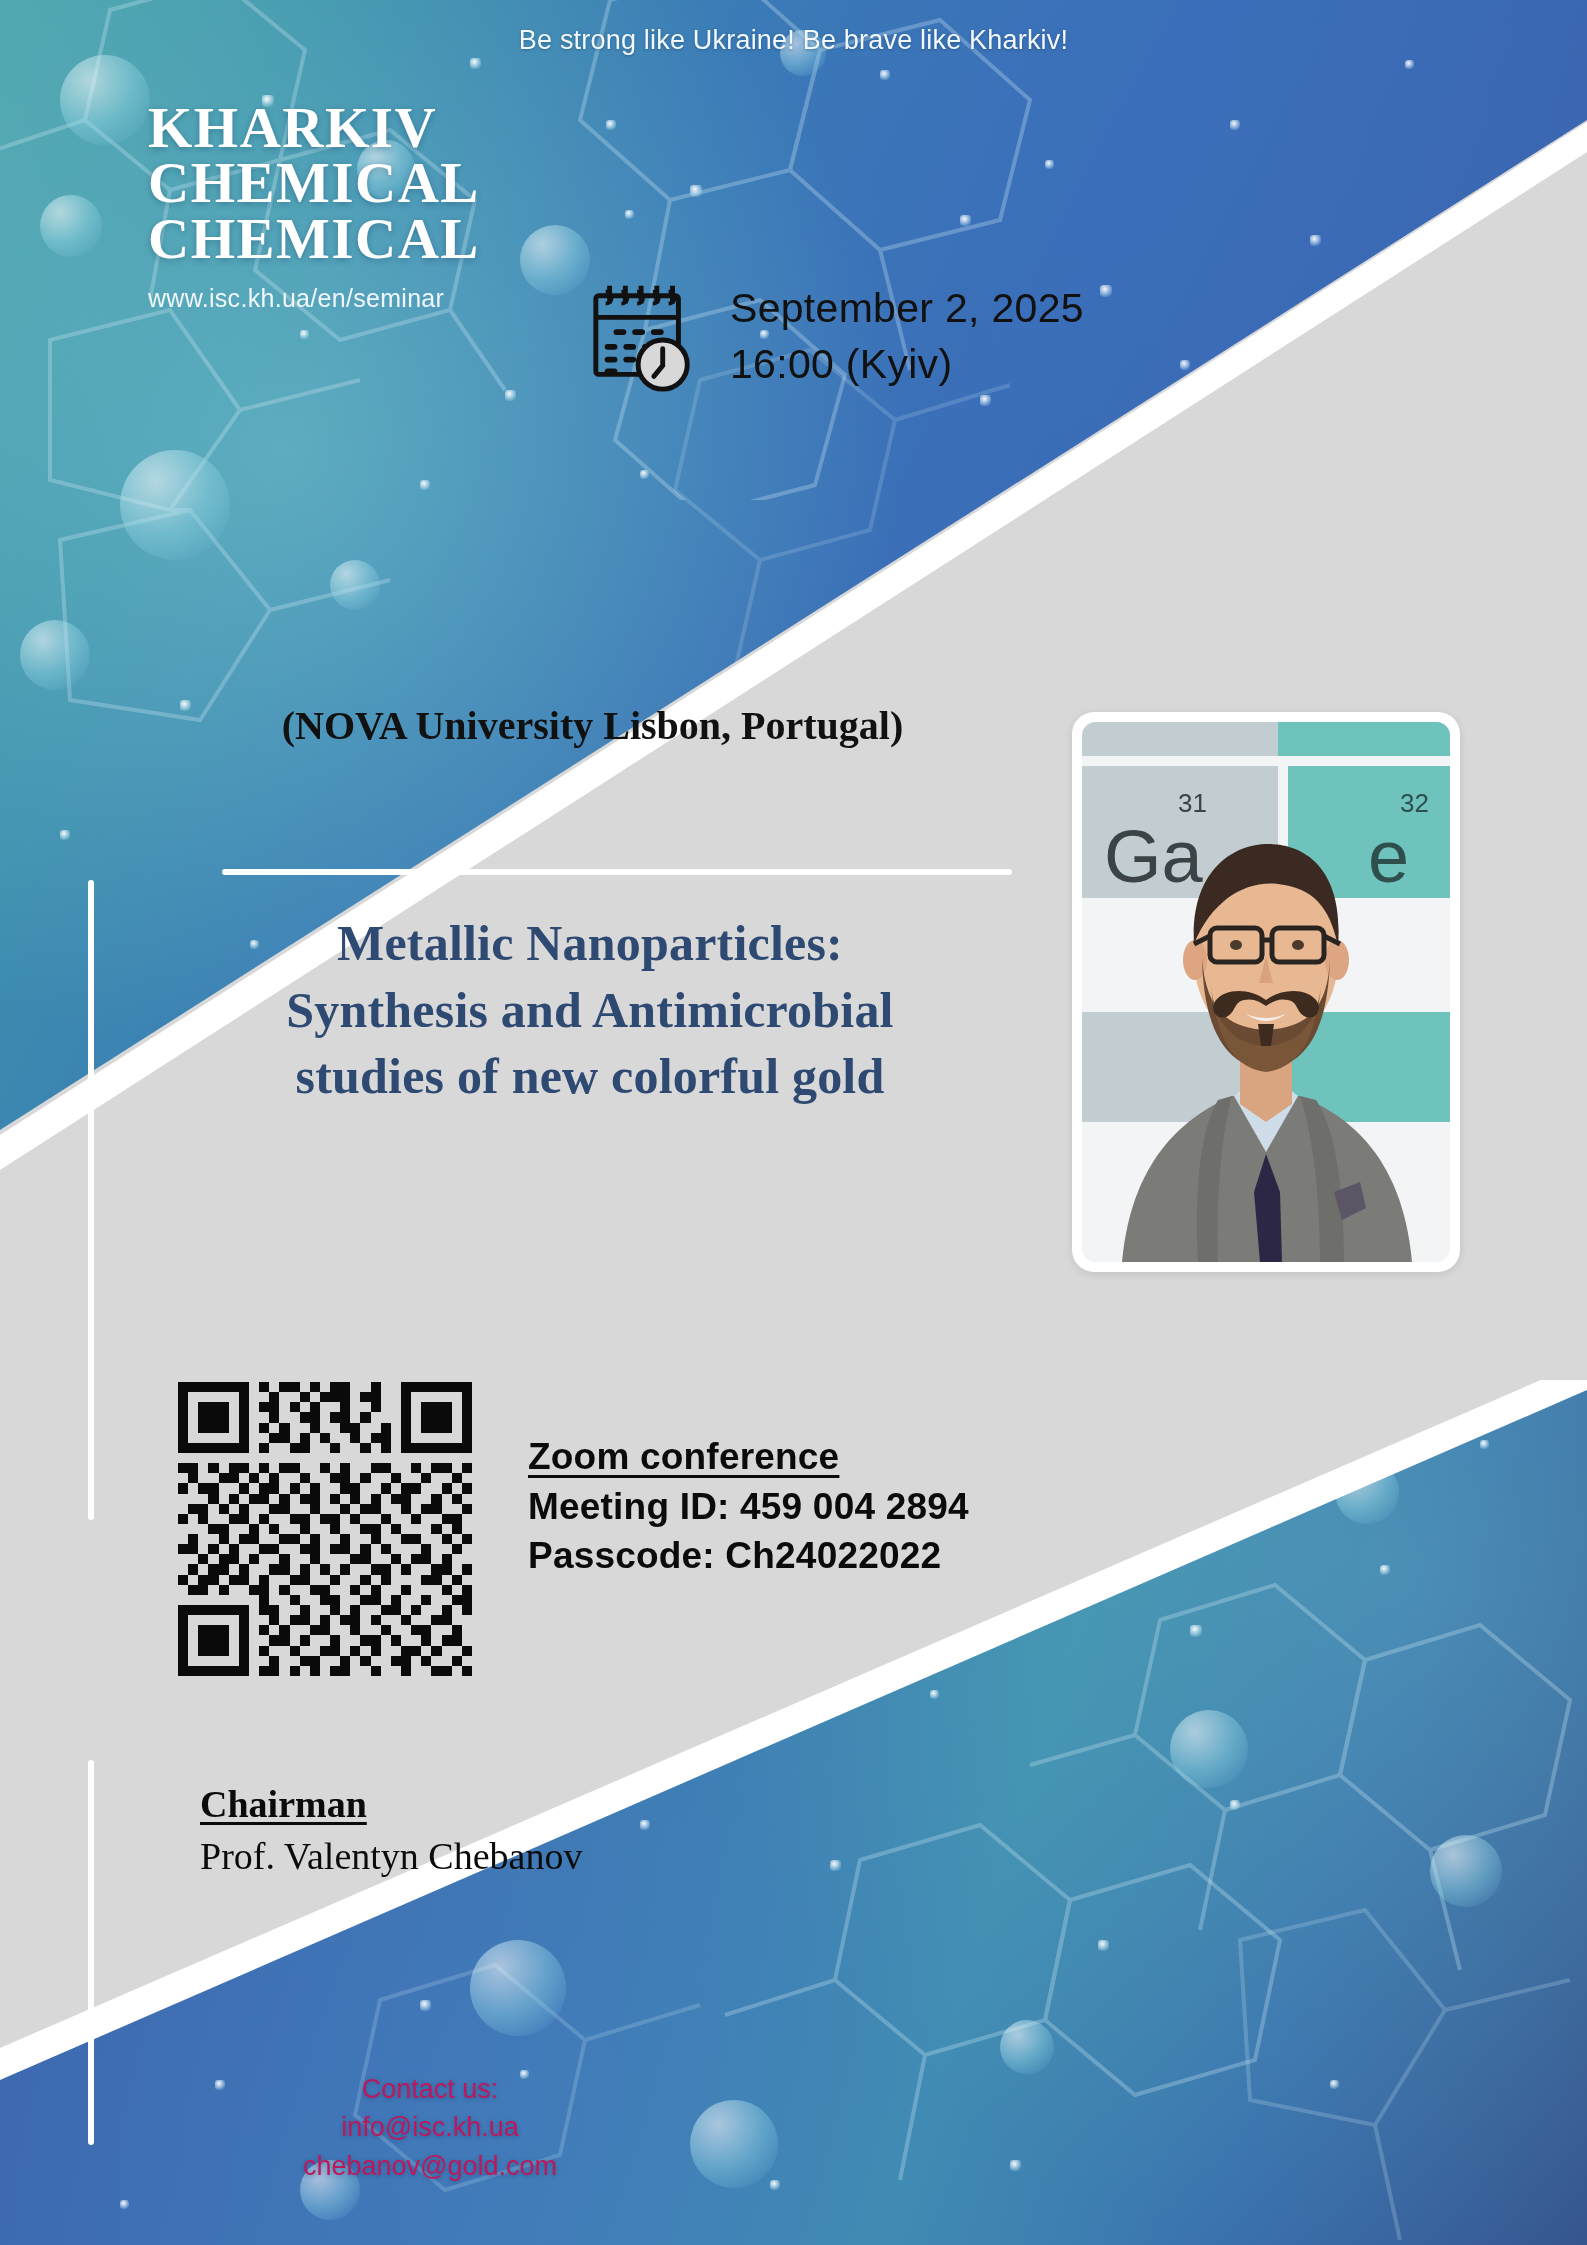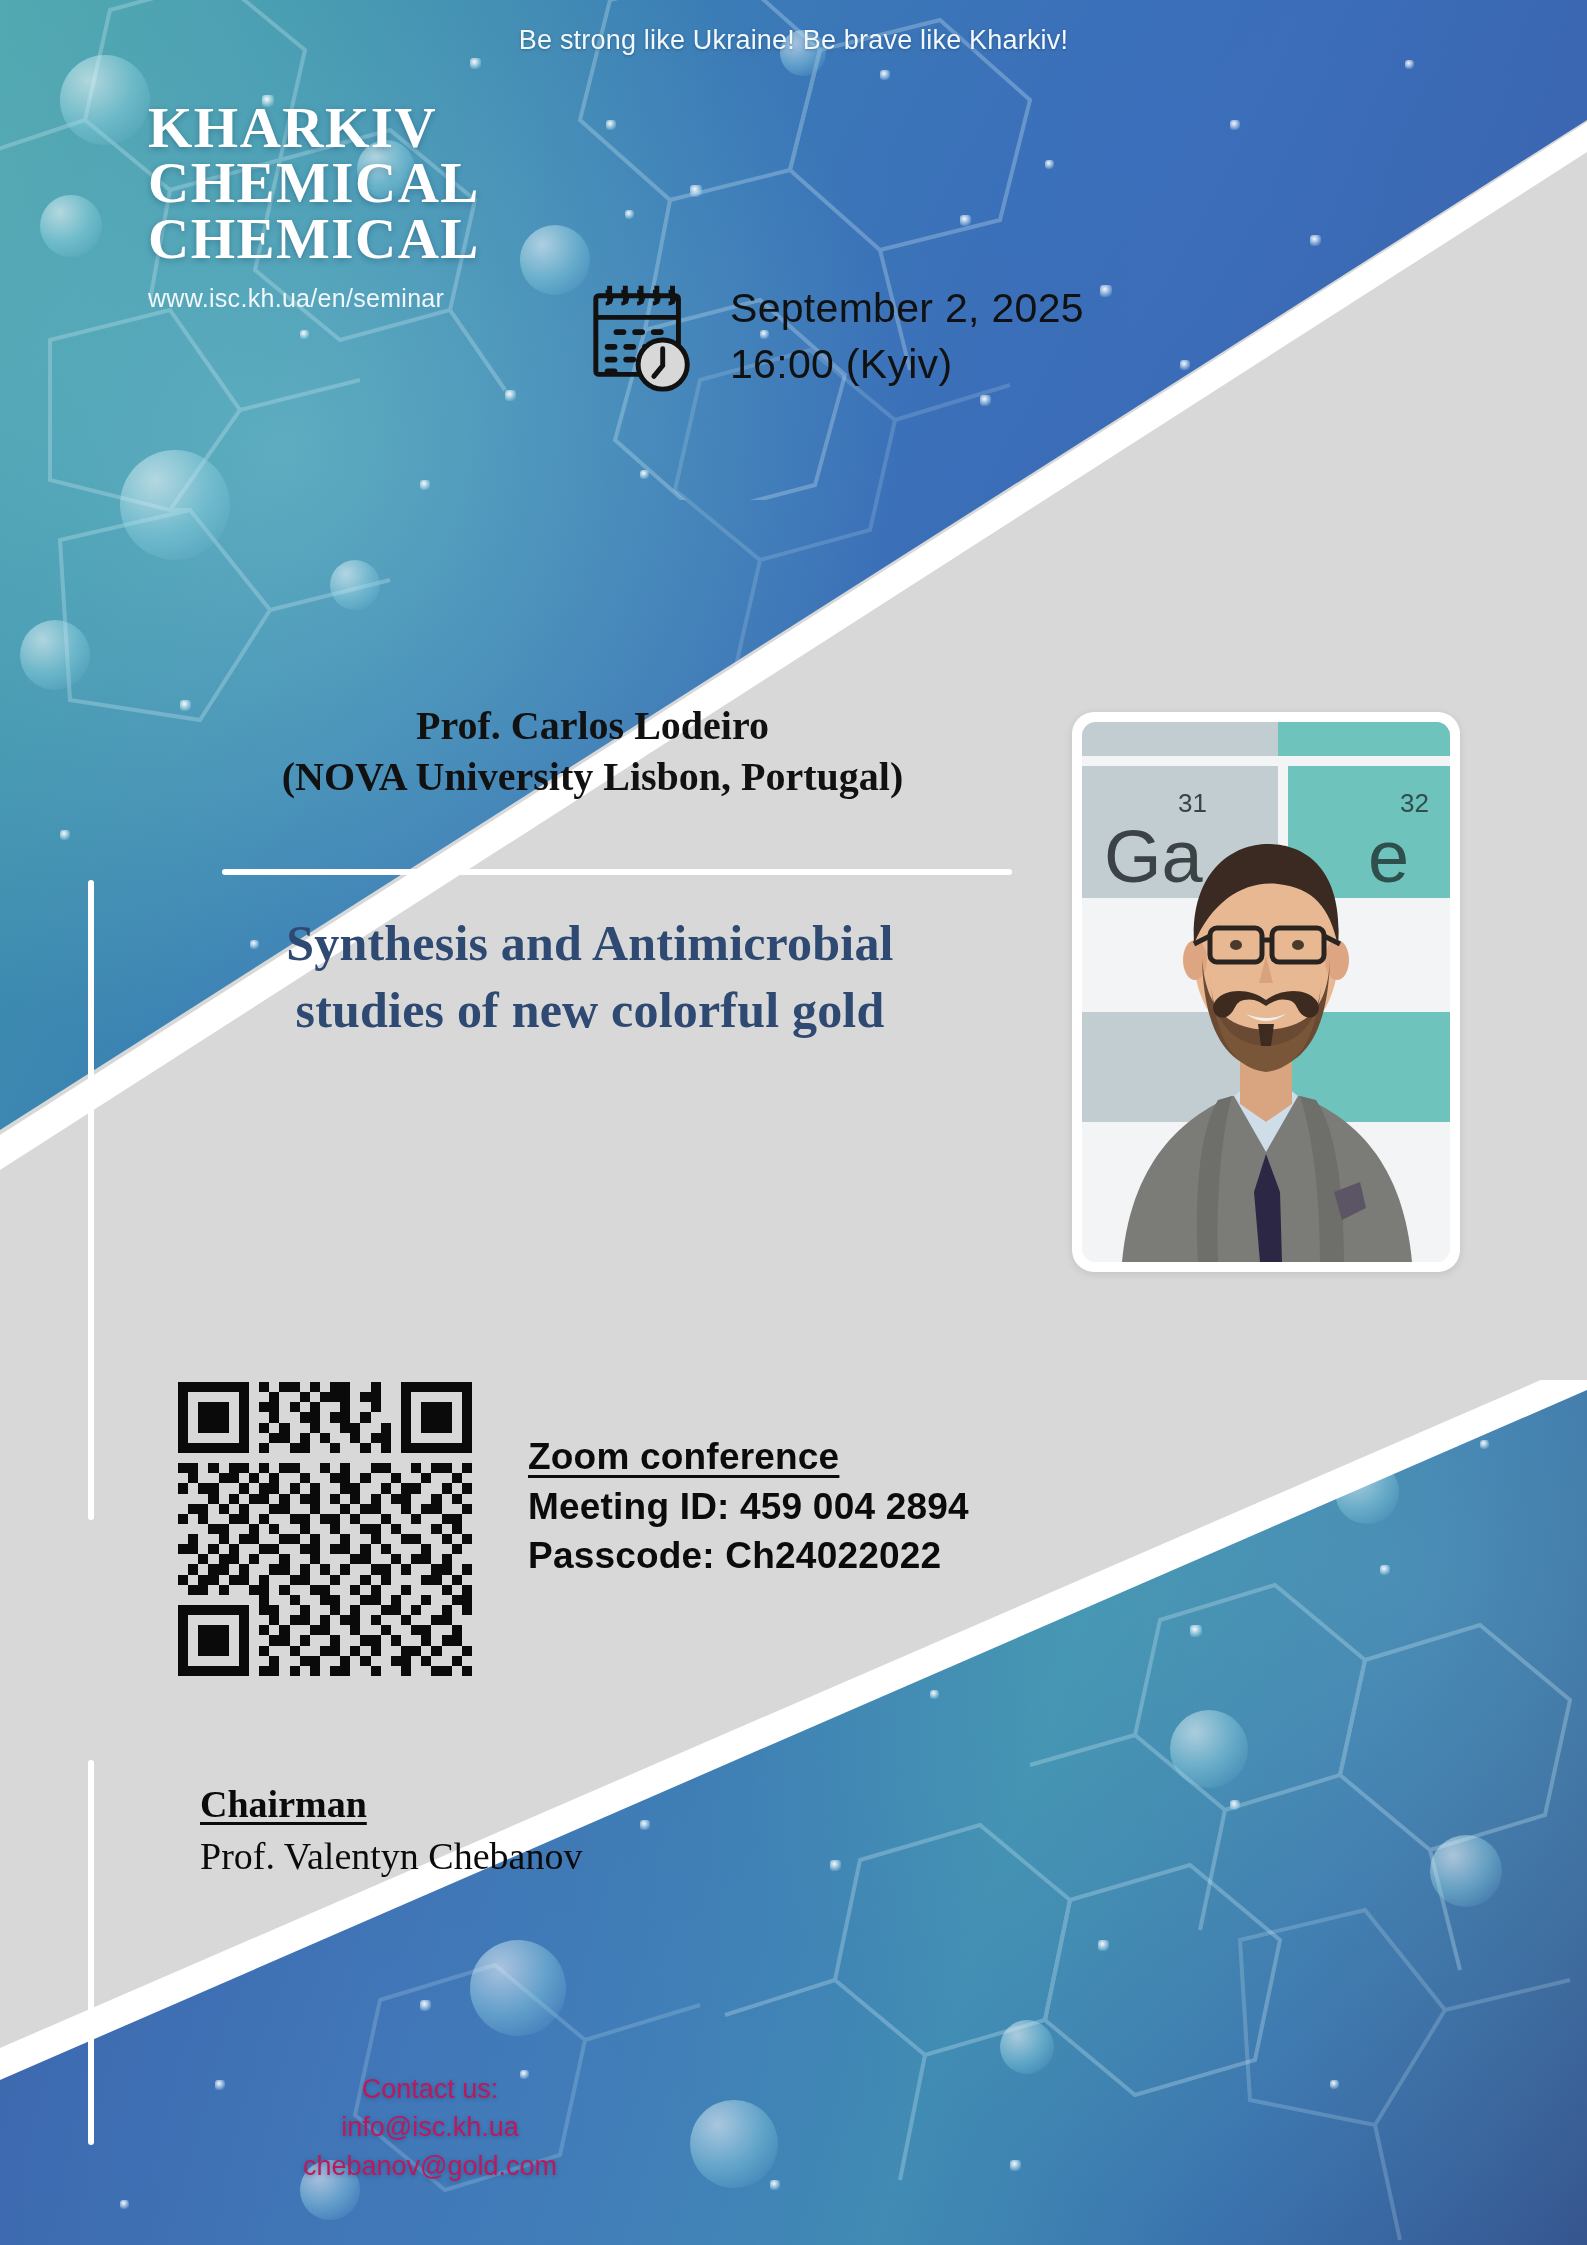--- a/index.html
+++ b/index.html
@@ -302,27 +302,27 @@
     <span class="datetext">
       <div>September 2, 2025</div>
       <div>16:00 (Kyiv)</div>
     </span>
   </div>
 
   <div class="vline"></div>
   <div class="vline2"></div>
 
   <div class="speaker">
-    <div>Prof. Carlos Lodeiro</div>
     <div>(NOVA University Lisbon, Portugal)</div>
   </div>
 
   <div class="hrule"></div>
 
   <div class="talk-title">
+    <div>Metallic Nanoparticles:</div>
     <div>Synthesis and Antimicrobial</div>
     <div>studies of new colorful gold</div>
   </div>
 
   <div class="photo-frame">
     <div class="photo">
       <svg viewBox="0 0 368 540" width="100%" height="100%" preserveAspectRatio="xMidYMid slice">
 
         <rect x="0" y="0" width="368" height="540" fill="#f2f4f5"></rect>
         <rect x="0" y="0" width="368" height="34" fill="#c2cdd2"></rect>

